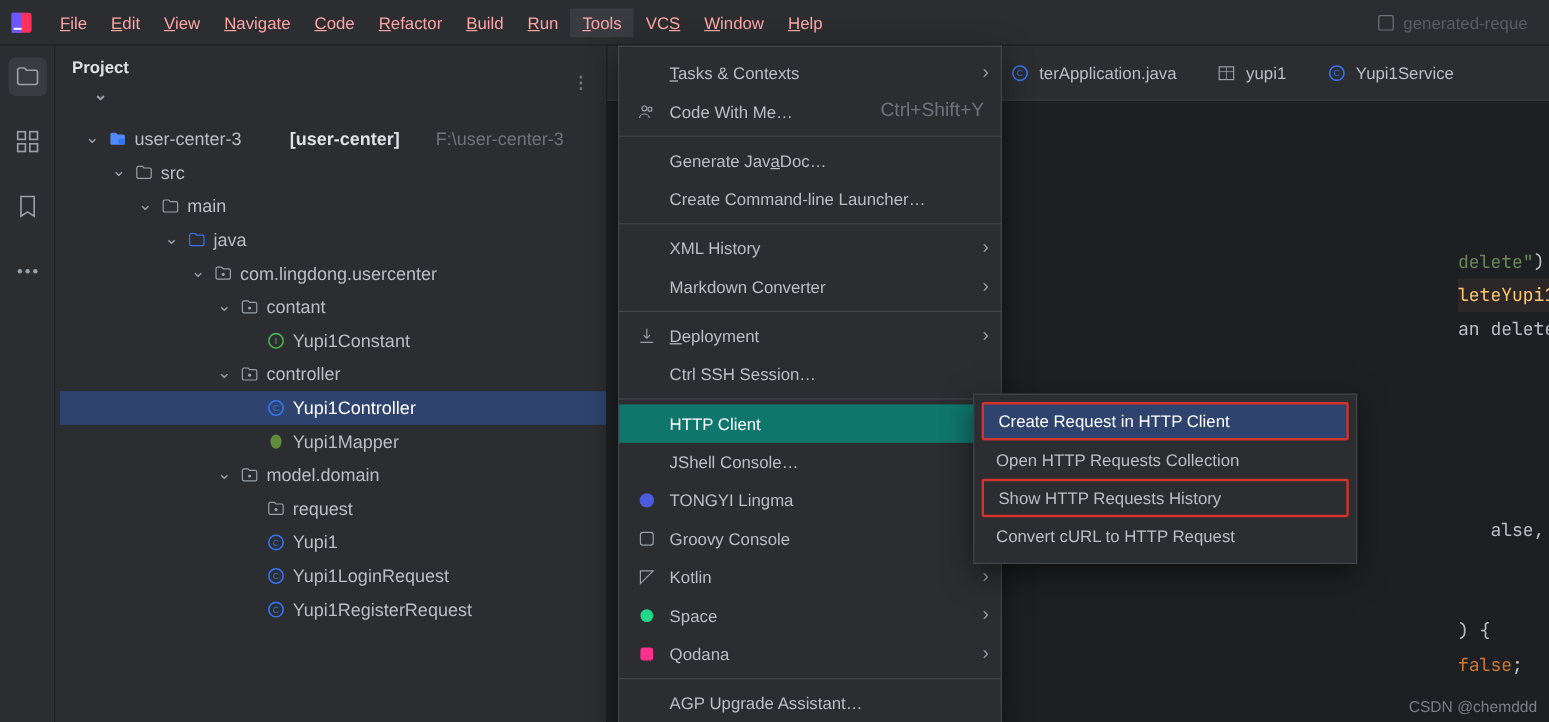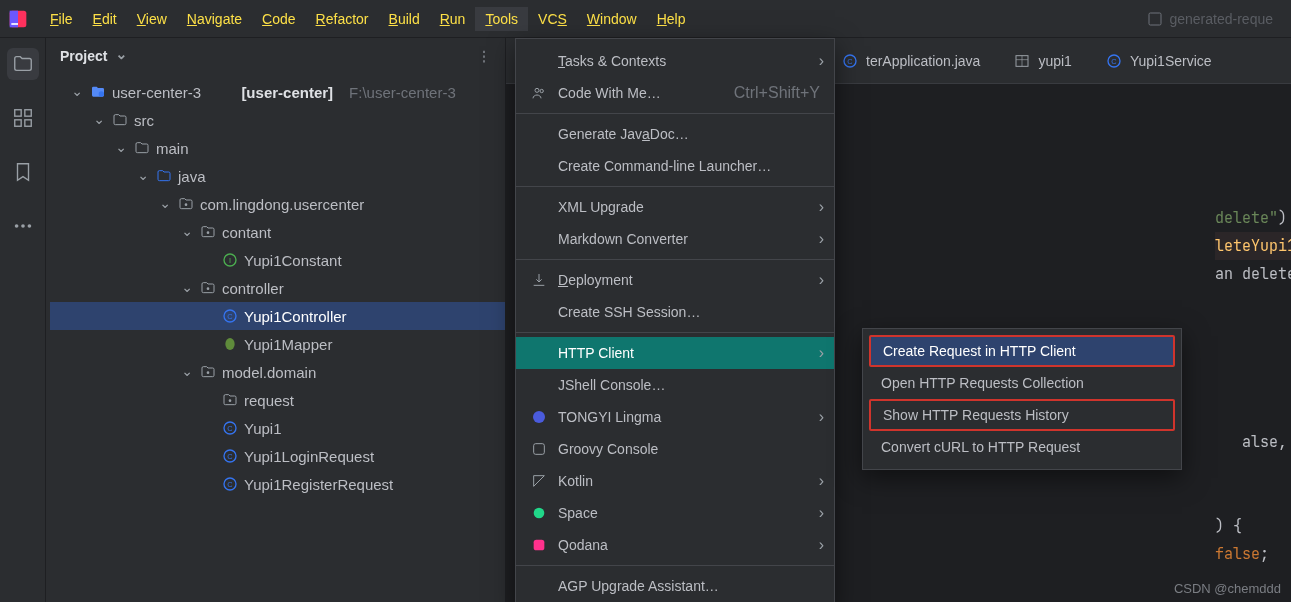--- a/index.html
+++ b/index.html
@@ -19,21 +19,21 @@
     height: 38px;
     background: #2b2d30;
     padding: 0 8px;
     gap: 4px;
     border-bottom: 1px solid #1e1f22;
   }
   .app-icon { width: 20px; height: 20px; display: flex; align-items:center; justify-content:center; margin-right:8px;}
   .app-icon svg { width:20px; height:20px; }
   .menu-item {
     padding: 4px 10px;
-    color: #fde047;
+    color: #fca5a5;
     cursor: pointer;
     text-align: center;
   }
   .menu-item.active { background: #393b40; }
   .menu-item u { text-decoration: underline; }
   .spacer { flex:1; }
   .right-label { color:#5a5d63; padding: 0 10px; display:flex; align-items:center; gap:6px;}
   .body-row { display:flex; height: calc(100% - 38px); }
   .left-rail {
     width: 46px;
@@ -52,21 +52,21 @@
     border-right: 1px solid #1e1f22;
     display:flex; flex-direction:column;
     position: relative;
   }
   .sidebar-head {
     display:flex; align-items:center; justify-content:space-between;
     padding: 10px 14px;
     font-weight:600;
     color:#dfe1e5;
   }
-  .sidebar-head .left { display:flex; align-items:center; gap:8px;}
+  .sidebar-head .left { display:flex; align-items:center; gap:8px;flex-direction:column;}
   .tree { padding: 4px 0 4px 4px; overflow:auto; font-size:15px; }
   .tree-row {
     display:flex; align-items:center;
     height: 28px;
     padding-right: 10px;
     gap: 6px;
     white-space: nowrap;
     cursor:pointer;
   }
   .tree-row.selected { background:#2e436e; color:#fff; }
@@ -121,21 +121,21 @@
     text-align:right;
   }
   .dd-item .dd-arrow { position:absolute; right:10px; }
   .dd-item .shortcut { position:absolute; right:14px; color:#6f737a; font-size:16px;}
   .dd-item.highlight { background:#0f766e; color:#fff; }
   .dd-icon { width:18px; height:18px; display:flex; align-items:center; justify-content:center;}
   .dd-icon.empty { width:18px; }
   .dd-sep { height:1px; background:#43454a; margin:4px 0;}
   .submenu {
     position:absolute;
-    top: 328px; left: 862px;
+    top: 328px; left: 811px;
     width: 320px;
     background:#2b2d30;
     border:1px solid #43454a;
     box-shadow: 0 8px 24px rgba(0,0,0,0.5);
     padding: 6px 6px;
     z-index: 60;
   }
   .sub-item {
     display:flex; align-items:center;
     height: 32px;
@@ -229,21 +229,21 @@
           <span class="tree-chevron">
             <span class="chev-d"></span>
           </span>
           <span class="tree-icon">
             <svg width="16" height="16" viewBox="0 0 24 24">
               <path fill="#548af7" d="M3 6a2 2 0 012-2h5l2 2h7a2 2 0 012 2v9a2 2 0 01-2 2H5a2 2 0 01-2-2V6z"></path>
               <circle cx="17" cy="15" r="4" fill="#3574f0"></circle>
             </svg>
           </span>
           <span class="tree-label"><span>user-center-3</span> <strong>[user-center]</strong></span>
-          <span class="tree-label dim" style="margin-left: 10px;">F:\user-center-3</span>
+          <span class="tree-label dim" style="margin-left: 24px;">F:\user-center-3</span>
         </div>
         <div class="tree-row">
           <span class="indent" style="width: 36px;"></span>
           <span class="tree-chevron">
             <span class="chev-d"></span>
           </span>
           <span class="tree-icon">
             <svg width="16" height="16" viewBox="0 0 24 24">
               <path fill="none" stroke="#9aa0a6" stroke-width="1.5" d="M3 6a2 2 0 012-2h5l2 2h7a2 2 0 012 2v9a2 2 0 01-2 2H5a2 2 0 01-2-2V6z"></path>
             </svg>
@@ -468,41 +468,41 @@
       <span class="dd-icon empty"></span>
       <span>Generate Jav<u>a</u>Doc…</span>
     </div>
     <div class="dd-item">
       <span class="dd-icon empty"></span>
       <span>Create Command-line Launcher…</span>
     </div>
     <div class="dd-sep"></div>
     <div class="dd-item">
       <span class="dd-icon empty"></span>
-      <span>XML Upgrade</span>
+      <span>XML History</span>
       <span class="dd-arrow chev-r"></span>
     </div>
     <div class="dd-item">
       <span class="dd-icon empty"></span>
       <span>Markdown Converter</span>
       <span class="dd-arrow chev-r"></span>
     </div>
     <div class="dd-sep"></div>
     <div class="dd-item">
       <span class="dd-icon">
         <svg width="16" height="16" viewBox="0 0 24 24" fill="none" stroke="#9aa0a6" stroke-width="1.5">
           <path d="M12 3v12m0 0l-4-4m4 4l4-4M4 20h16"></path>
         </svg>
       </span>
       <span><u>D</u>eployment</span>
       <span class="dd-arrow chev-r"></span>
     </div>
     <div class="dd-item">
       <span class="dd-icon empty"></span>
-      <span>Create SSH Session…</span>
+      <span>Ctrl SSH Session…</span>
     </div>
     <div class="dd-sep"></div>
     <div class="dd-item highlight">
       <span class="dd-icon empty"></span>
       <span>HTTP Client</span>
       <span class="dd-arrow chev-r"></span>
     </div>
     <div class="dd-item">
       <span class="dd-icon empty"></span>
       <span>JShell Console…</span>

